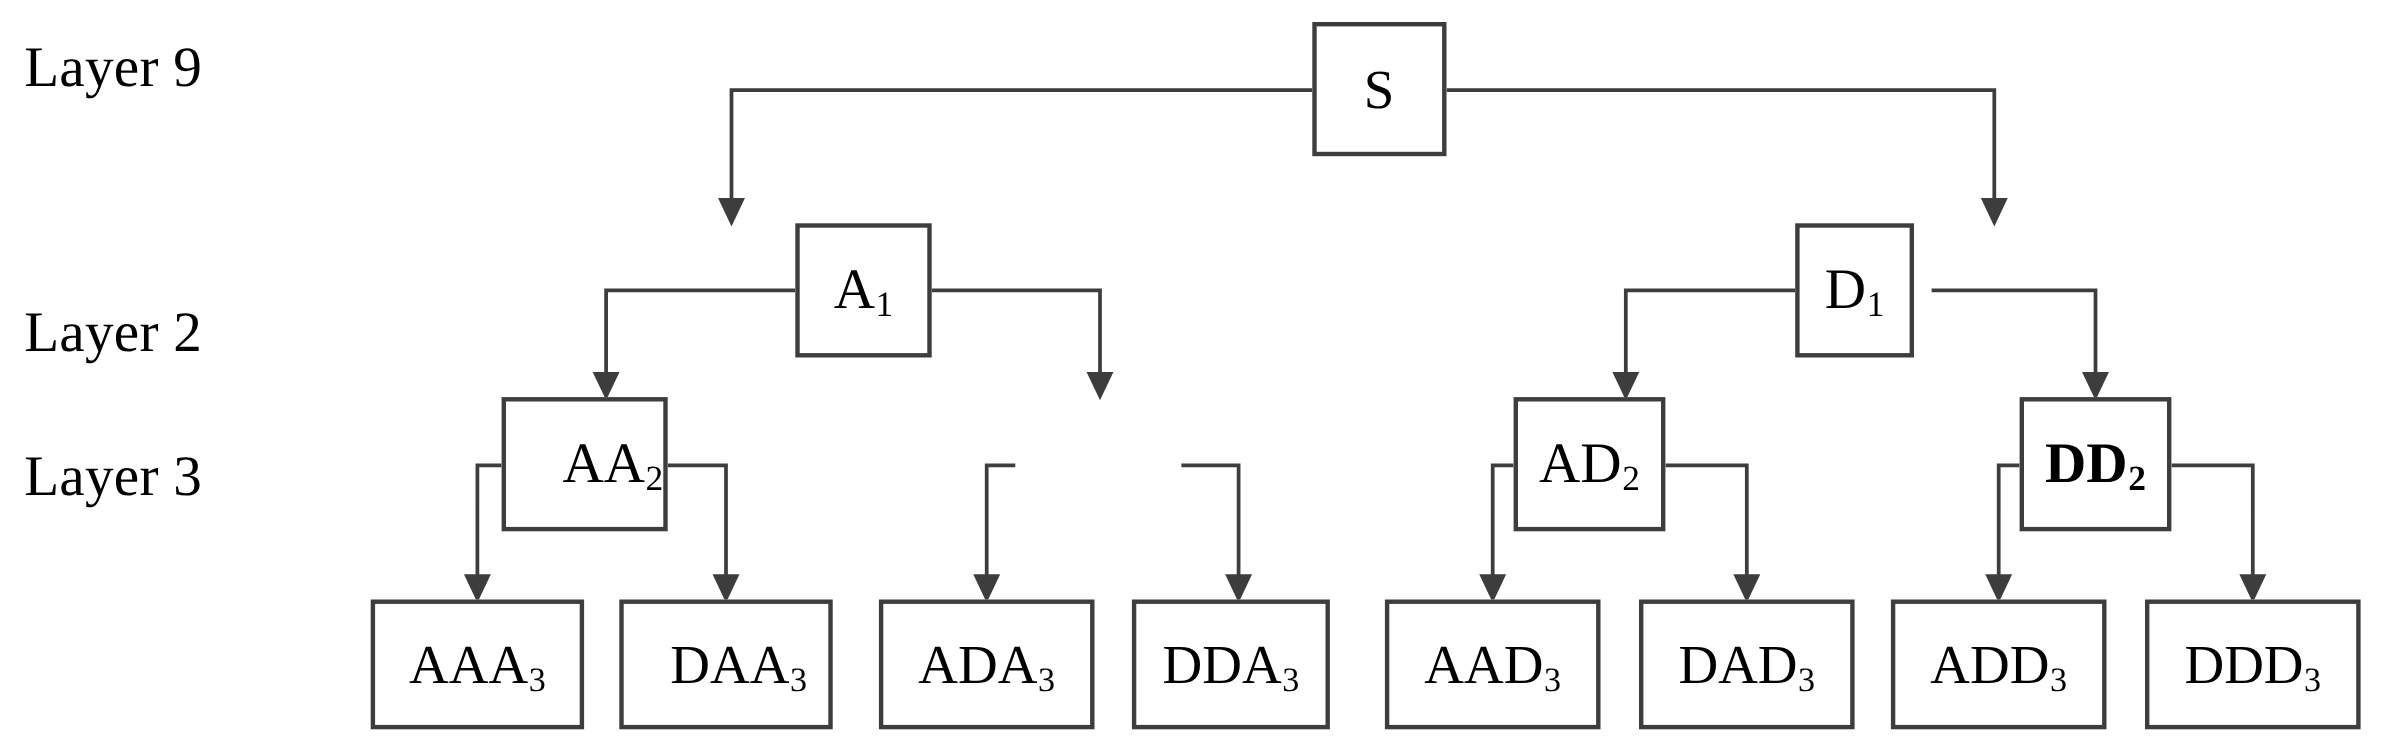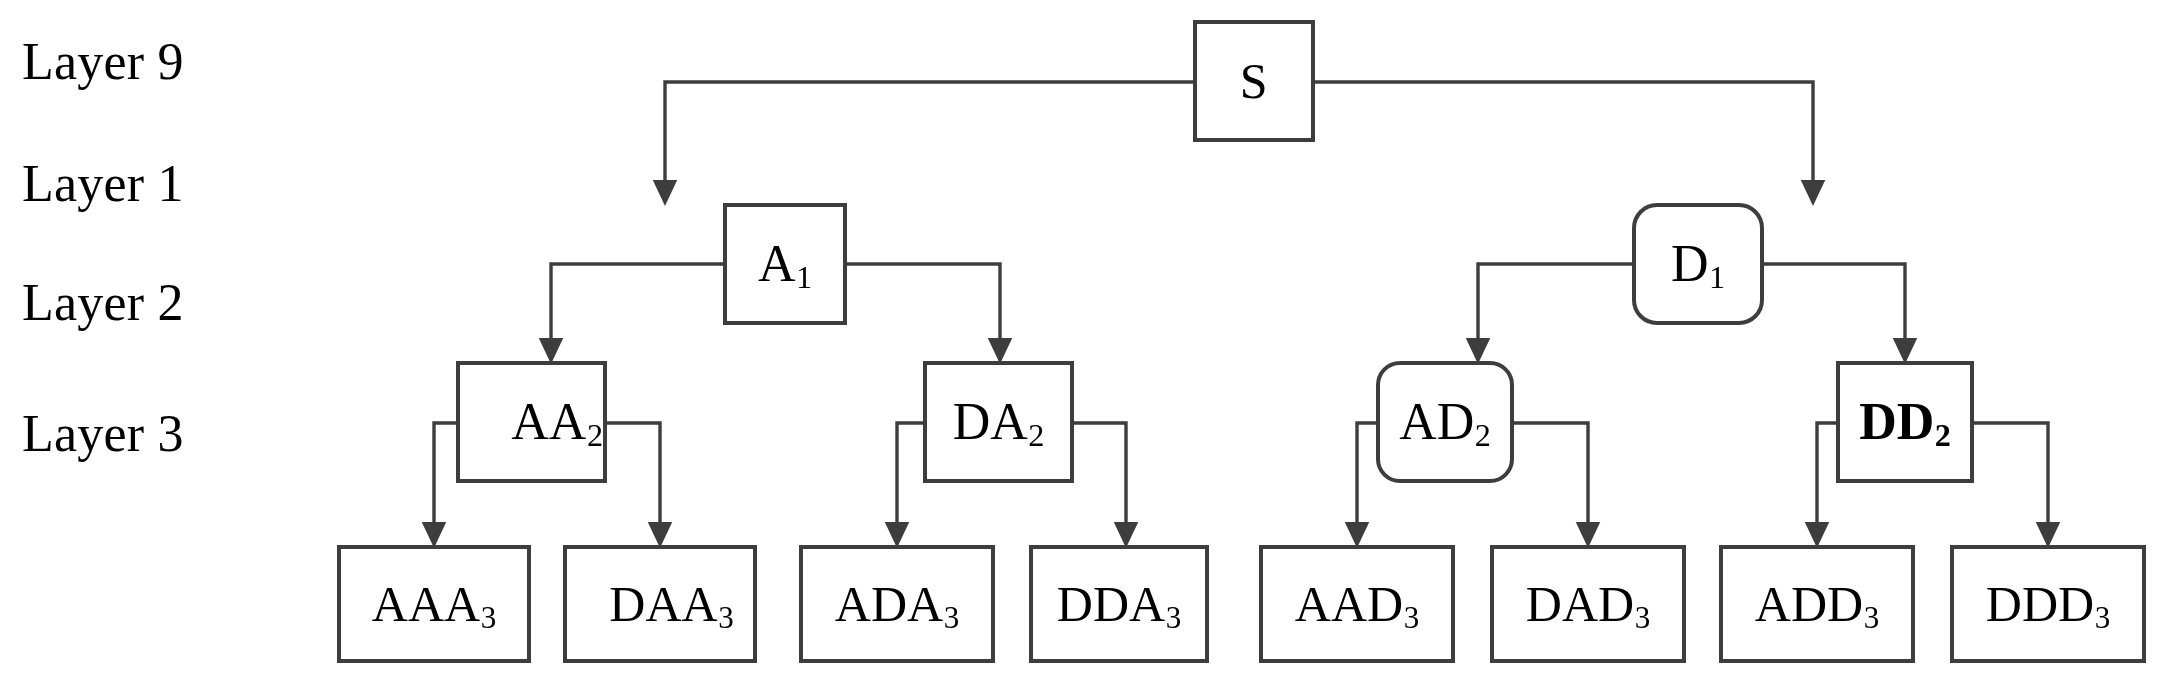--- a/index.html
+++ b/index.html
@@ -92,52 +92,46 @@
 
       <path d="M 1376 423 L 1357 423 L 1357 535"></path>
       <path d="M 1514 423 L 1588 423 L 1588 535"></path>
 
       <path d="M 1836 423 L 1817 423 L 1817 535"></path>
       <path d="M 1974 423 L 2048 423 L 2048 535"></path>
     </g>
   </svg>
 
   <div class="layer-label" style="left:22px; top:36px;">Layer 9</div>
-  <div class="layer-label" style="left:22px; top:158px;">Layer 1</div>
   <div class="layer-label" style="left:22px; top:277px;">Layer 2</div>
   <div class="layer-label" style="left:22px; top:408px;">Layer 3</div>
 
   <div class="node root" style="left:1193px; top:20px; width:122px; height:122px;">
     <span class="node-text">
       <span>S</span><span class="sub"></span>
     </span>
   </div>
 
   <div class="node" style="left:723px; top:203px; width:124px; height:122px;">
     <span class="node-text">
       <span>A</span><span class="sub">1</span>
     </span>
   </div>
-  <div class="node" style="left:1632px; top:203px; width:132px; height:122px;border-radius:25px;">
+  <div class="node" style="left:1632px; top:203px; width:108px; height:122px;">
     <span class="node-text">
       <span>D</span><span class="sub">1</span>
     </span>
   </div>
 
   <div class="node" style="left:456px; top:361px; width:151px; height:122px;justify-content:flex-end;">
     <span class="node-text">
       <span>AA</span><span class="sub">2</span>
     </span>
   </div>
-  <div class="node" style="left:923px; top:361px; width:151px; height:122px;">
-    <span class="node-text">
-      <span>DA</span><span class="sub">2</span>
-    </span>
-  </div>
-  <div class="node" style="left:1376px; top:361px; width:138px; height:122px;border-radius:24px;">
+  <div class="node" style="left:1376px; top:361px; width:138px; height:122px;">
     <span class="node-text">
       <span>AD</span><span class="sub">2</span>
     </span>
   </div>
   <div class="node" style="left:1836px; top:361px; width:138px; height:122px;font-weight:bold;">
     <span class="node-text">
       <span>DD</span><span class="sub">2</span>
     </span>
   </div>
 

